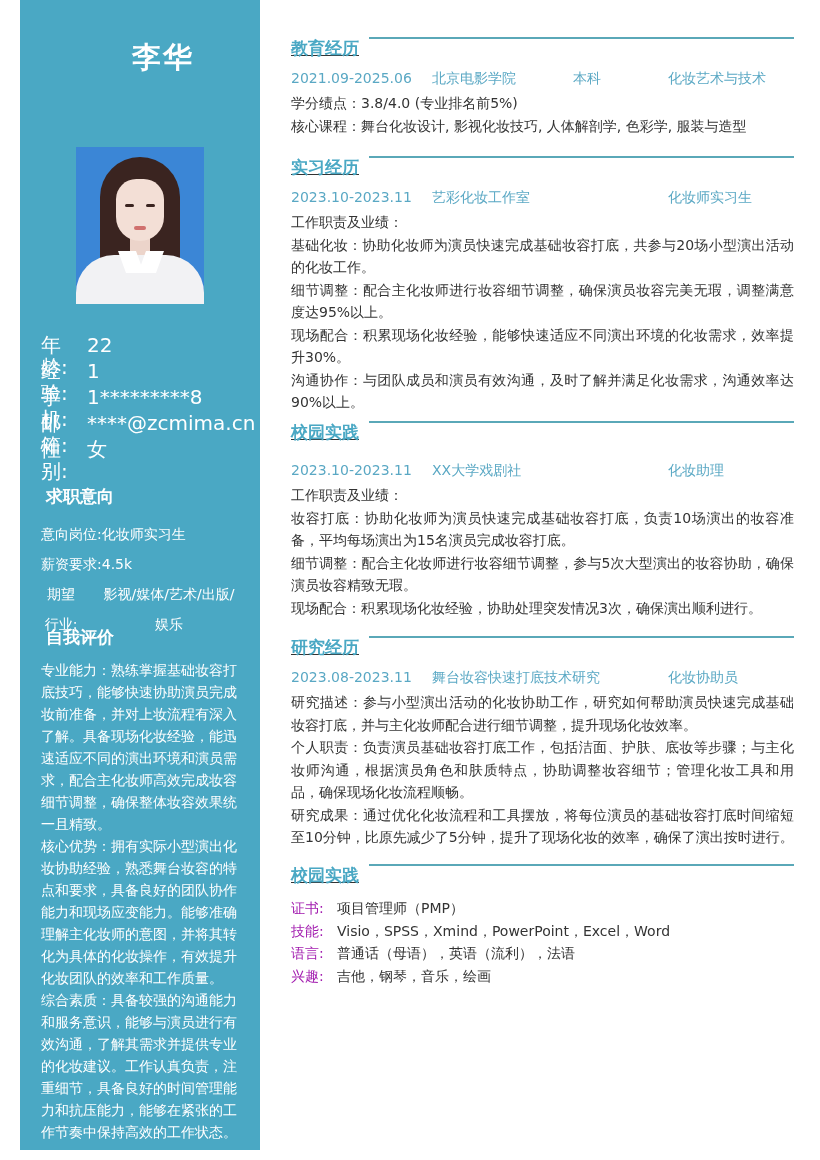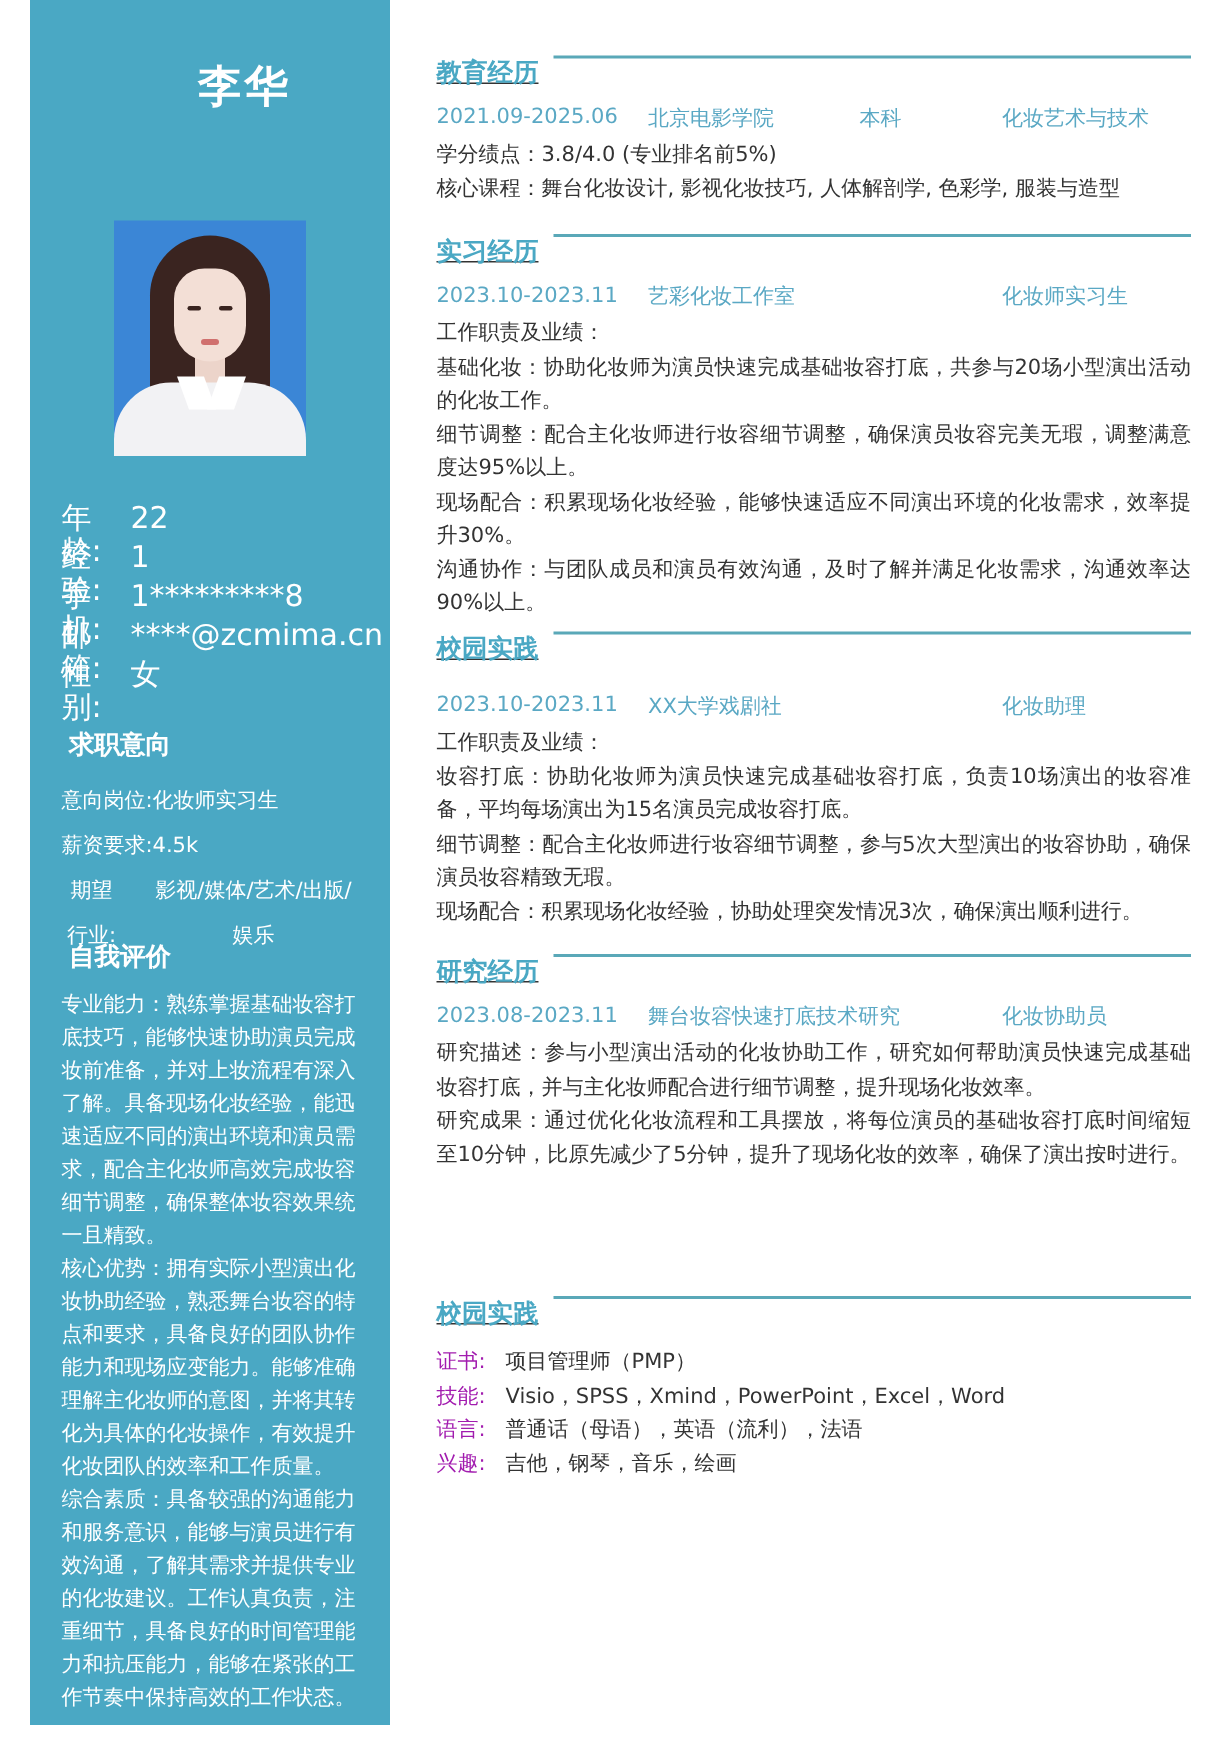--- a/index.html
+++ b/index.html
@@ -170,20 +170,21 @@
     <span class="title">研究经历</span>
     <span class="line"></span>
   </div>
   <div class="meta" style="top:669px">
     <span style="left:0">2023.08-2023.11</span>
     <span style="left:141px">舞台妆容快速打底技术研究</span>
     <span style="left:377px">化妆协助员</span>
   </div>
   <div class="body" style="top:691px">
     <p>研究描述：参与小型演出活动的化妆协助工作，研究如何帮助演员快速完成基础妆容打底，并与主化妆师配合进行细节调整，提升现场化妆效率。</p>
+    <p>个人职责：负责演员基础妆容打底工作，包括洁面、护肤、底妆等步骤；与主化妆师沟通，根据演员角色和肤质特点，协助调整妆容细节；管理化妆工具和用品，确保现场化妆流程顺畅。</p>
     <p>研究成果：通过优化化妆流程和工具摆放，将每位演员的基础妆容打底时间缩短至10分钟，比原先减少了5分钟，提升了现场化妆的效率，确保了演出按时进行。</p>
   </div>
 
   <div class="sec-head" style="top:864px">
     <span class="title">校园实践</span>
     <span class="line"></span>
   </div>
   <div class="skills">
     <div class="row">
       <span class="lbl">证书:</span>

